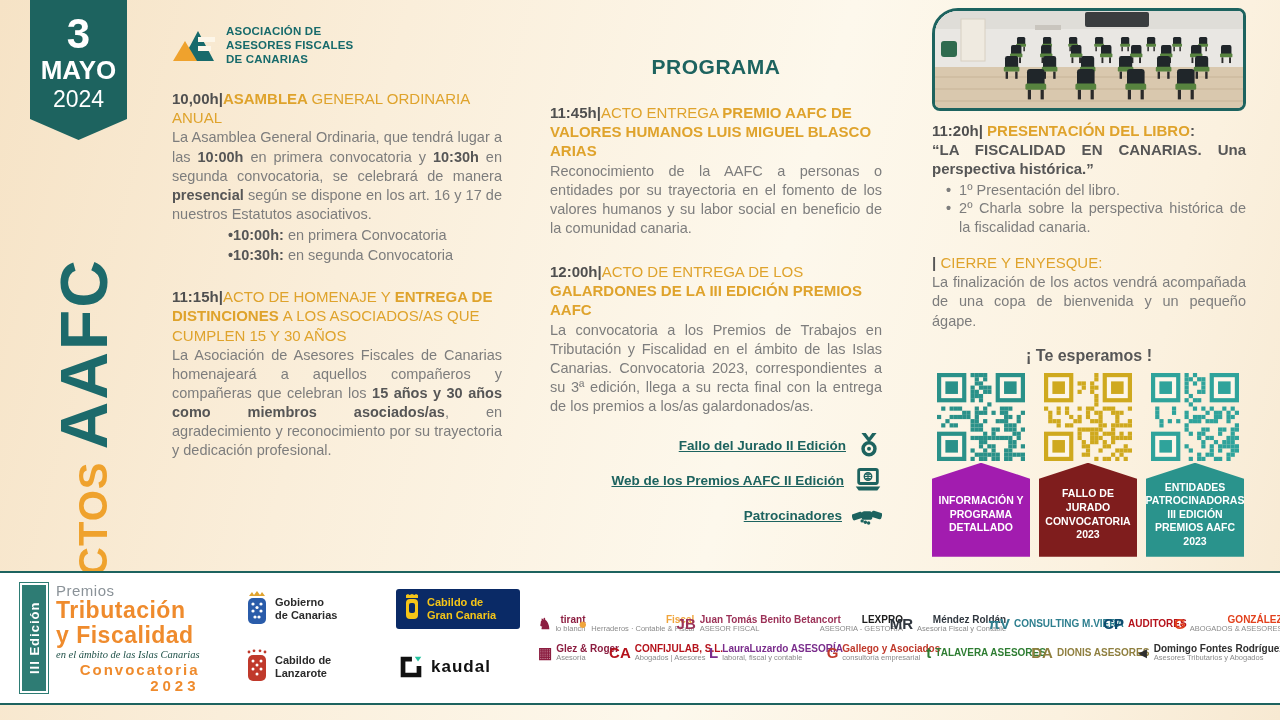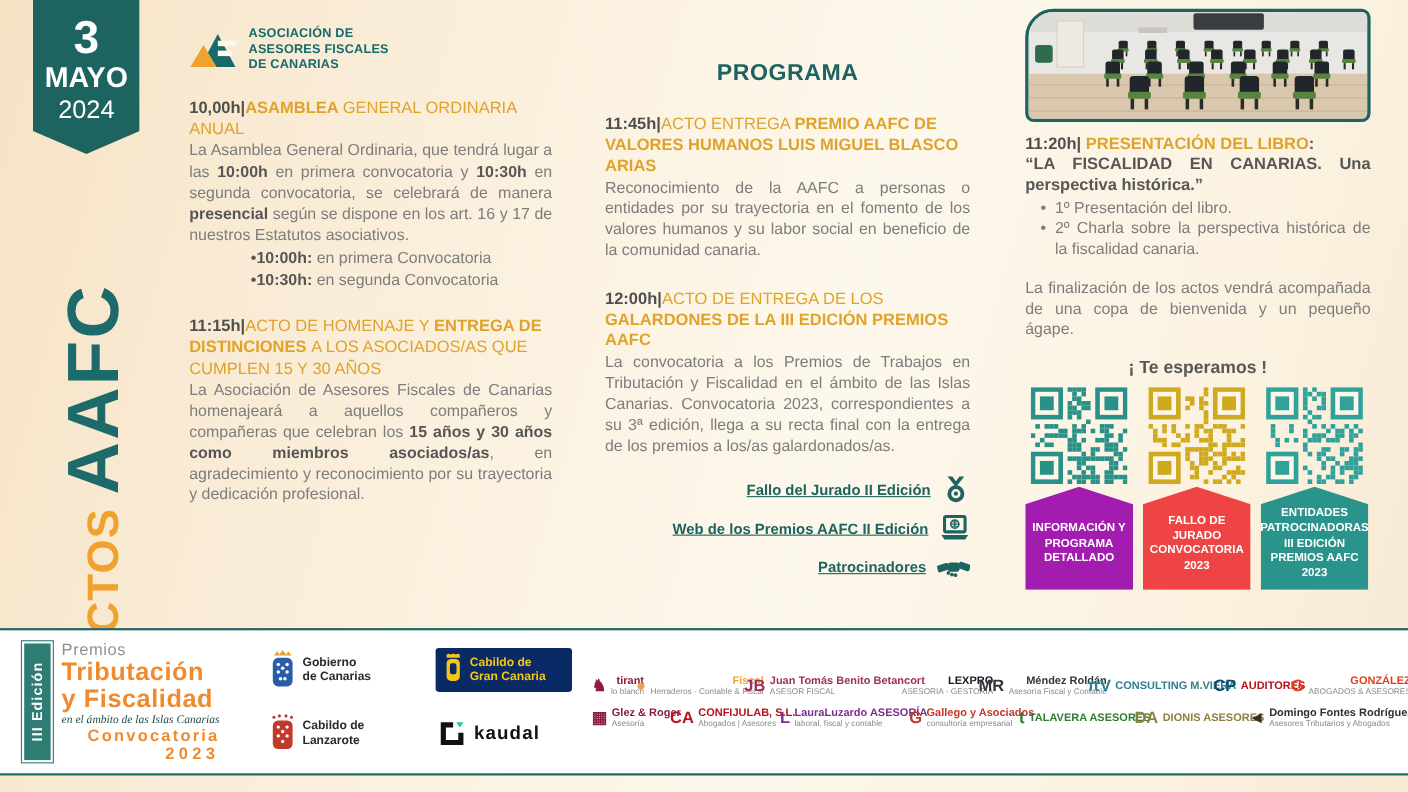--- a/index.html
+++ b/index.html
@@ -246,20 +246,21 @@
           <span class="bl"><span class="seg-n">1º Presentación del libro.</span></span>
         </div>
         <div class="rep-item">
           <span class="dot">•</span>
           <span class="bl"><span class="seg-n">2º Charla sobre la perspectiva histórica de la fiscalidad canaria.</span></span>
         </div>
       </div>
   </div>
 
   <div class="sec" style="margin-top:16px;">
+    <div class="sec-head"><span class="seg-b">| </span><span class="seg-o">CIERRE Y ENYESQUE:</span></div>
     <div class="sec-body"><span class="seg-n">La finalización de los actos vendrá acompañada de una copa de bienvenida y un pequeño ágape.</span></div>
   </div>
 
   <div class="tagline">¡ Te esperamos !</div>
 
   <div class="cards">
 
   <div class="rep-item">
       <svg class="qr" viewBox="0 0 84 84">
           <rect x="32" y="0" width="4" height="4" fill="#2a9189"></rect>
@@ -513,21 +514,21 @@
           <rect x="0" y="0" width="28" height="28" fill="#cfa91e"></rect>
           <rect x="4" y="4" width="20" height="20" fill="#fdf6e9"></rect>
           <rect x="8" y="8" width="12" height="12" fill="#cfa91e"></rect>
           <rect x="56" y="0" width="28" height="28" fill="#cfa91e"></rect>
           <rect x="60" y="4" width="20" height="20" fill="#fdf6e9"></rect>
           <rect x="64" y="8" width="12" height="12" fill="#cfa91e"></rect>
           <rect x="0" y="56" width="28" height="28" fill="#cfa91e"></rect>
           <rect x="4" y="60" width="20" height="20" fill="#fdf6e9"></rect>
           <rect x="8" y="64" width="12" height="12" fill="#cfa91e"></rect>
         </svg>
-      <div class="card-banner" style="background: #ef4444;">
+      <div class="card-banner" style="background: #7f1d1d;">
         <span>FALLO DE JURADO CONVOCATORIA 2023</span>
       </div>
     </div>
       <div class="rep-item">
       <svg class="qr" viewBox="0 0 84 84">
           <rect x="32" y="0" width="4" height="4" fill="#2fa39b"></rect>
           <rect x="40" y="0" width="4" height="4" fill="#2fa39b"></rect>
           <rect x="32" y="4" width="4" height="4" fill="#2fa39b"></rect>
           <rect x="36" y="4" width="4" height="4" fill="#2fa39b"></rect>
           <rect x="44" y="4" width="4" height="4" fill="#2fa39b"></rect>

